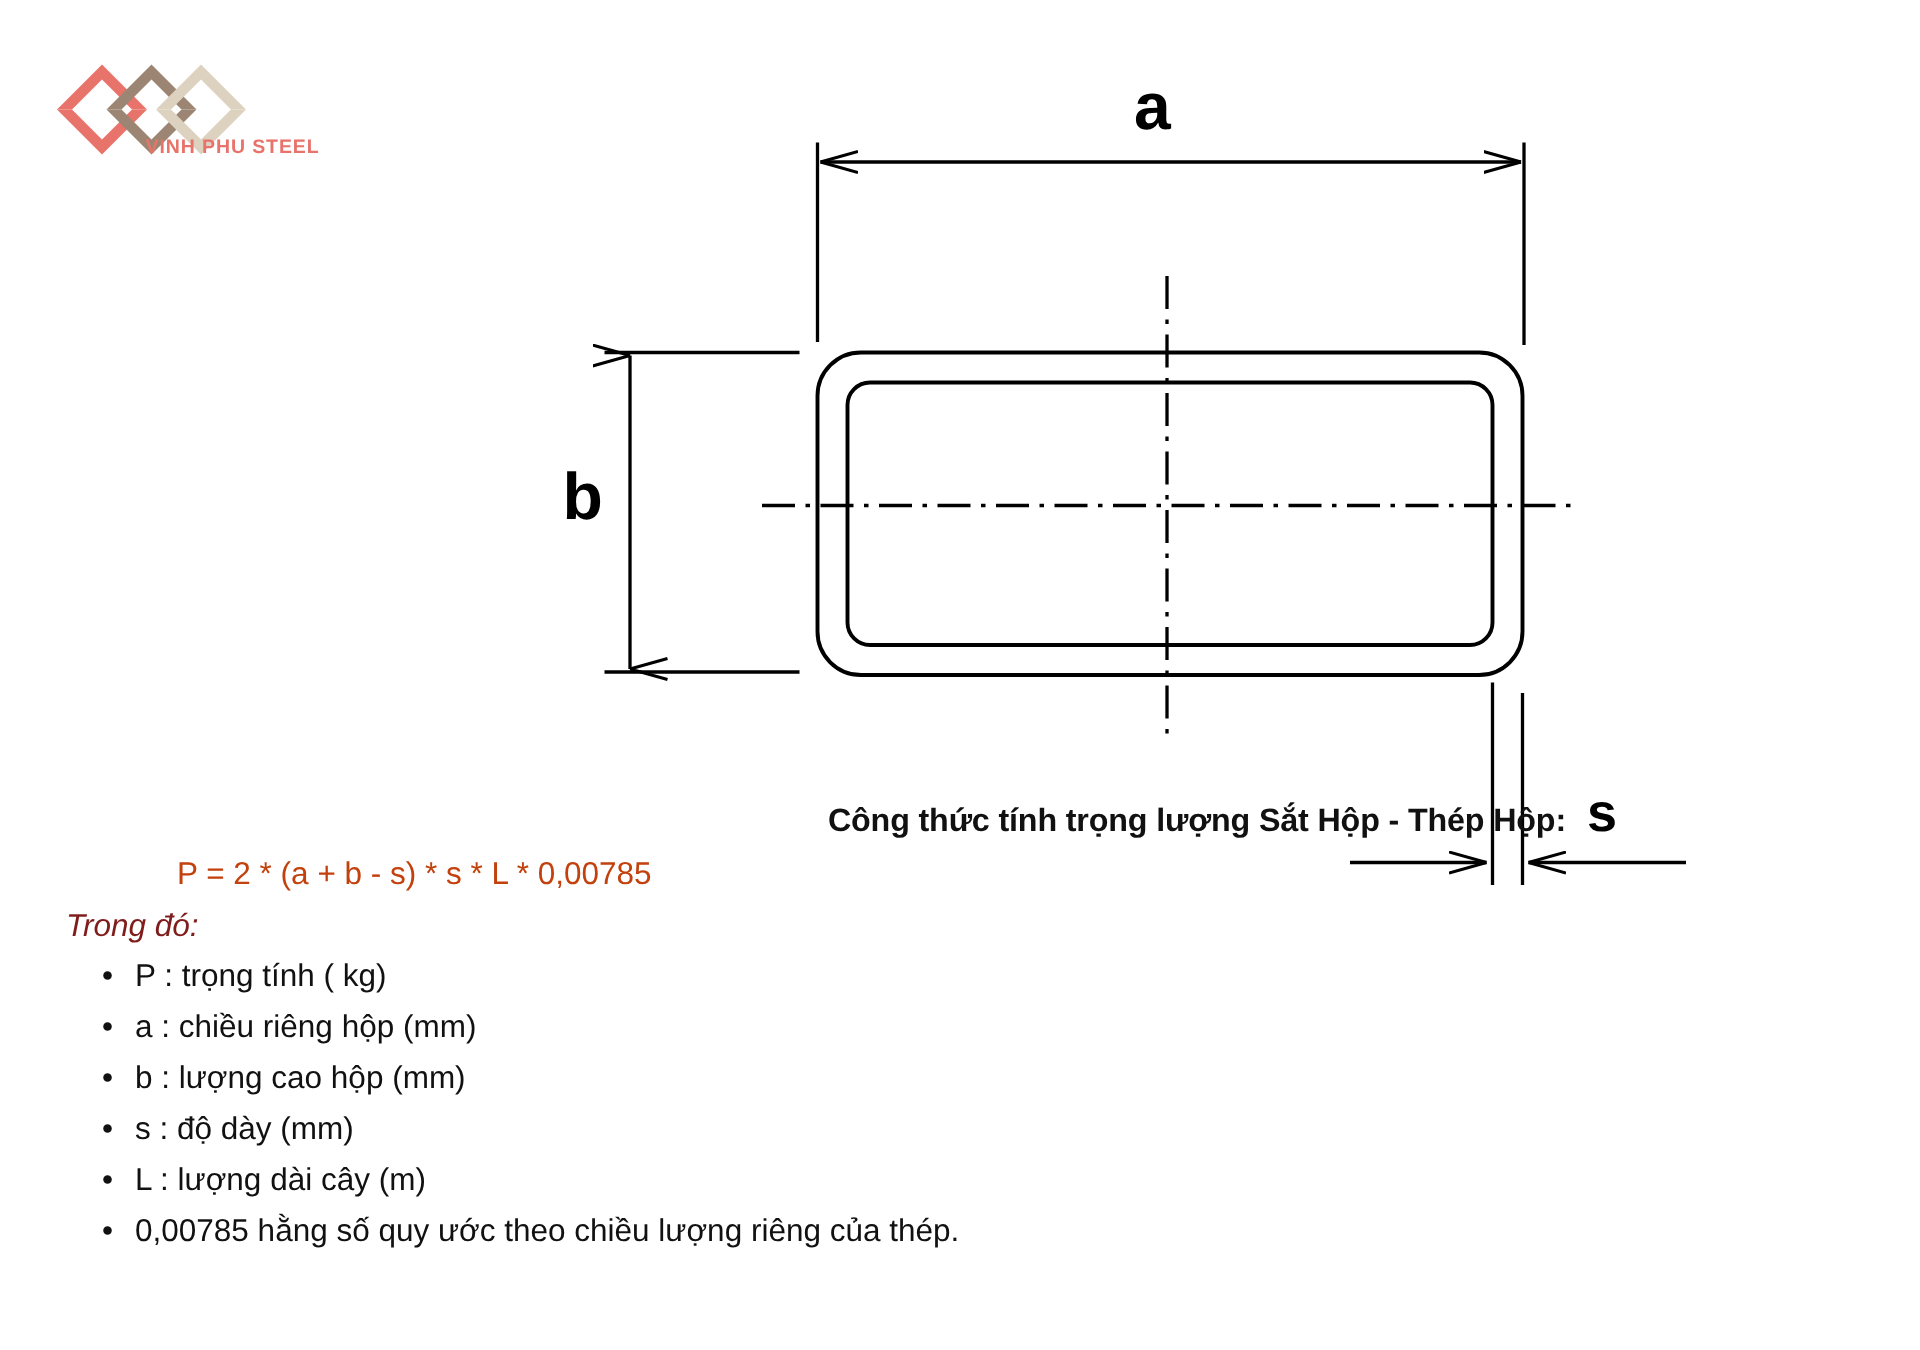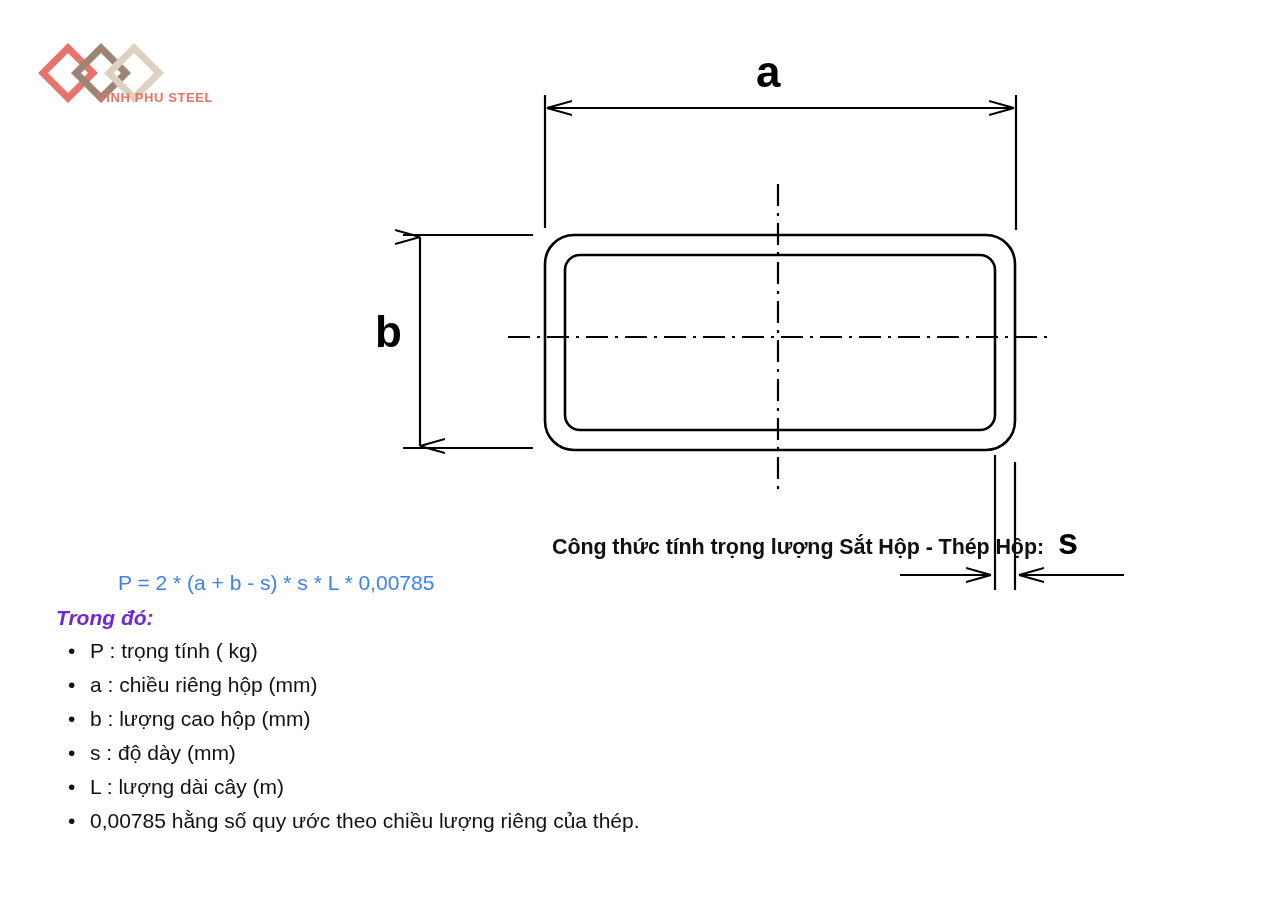--- a/index.html
+++ b/index.html
@@ -70,30 +70,30 @@
     font-weight: 700;
     color: #111111;
     letter-spacing: -0.1px;
     margin: 0;
     line-height: 1.25;
     text-align: right;
   }
   #formula-expression {
     font-size: 21px;
     font-weight: 400;
-    color: #3b82f6;
+    color: #c2410c;
     margin: 9px 0 0 74px;
     line-height: 1.25;
   }
   #where-label {
     font-size: 21px;
     font-style: italic;
-    font-weight: 700;
-    color: #6d28d9;
-    margin: 9px 0 0 12px;
+    font-weight: 400;
+    color: #7f1d1d;
+    margin: 9px 0 0 0;
     line-height: 1.25;
   }
   #definition-list {
     list-style: none;
     margin: 6px 0 0 0;
     padding: 0;
   }
   #definition-list li {
     position: relative;
     font-size: 21px;

